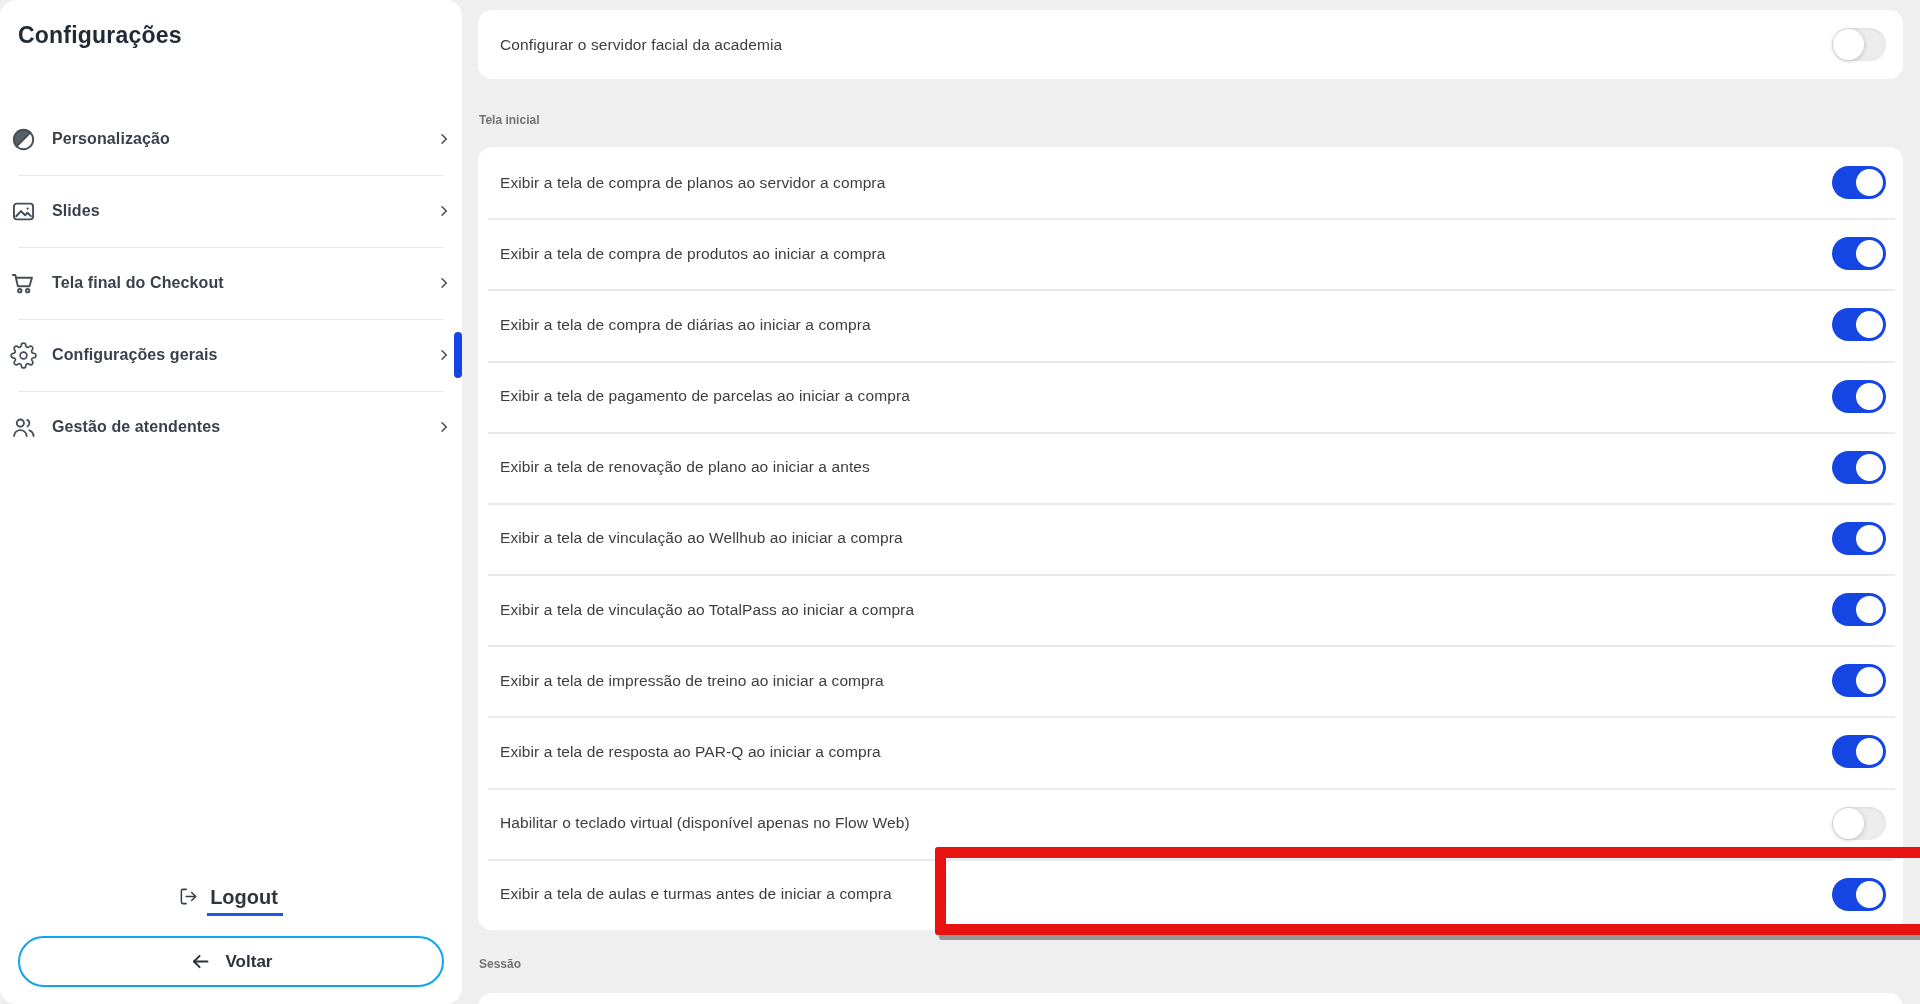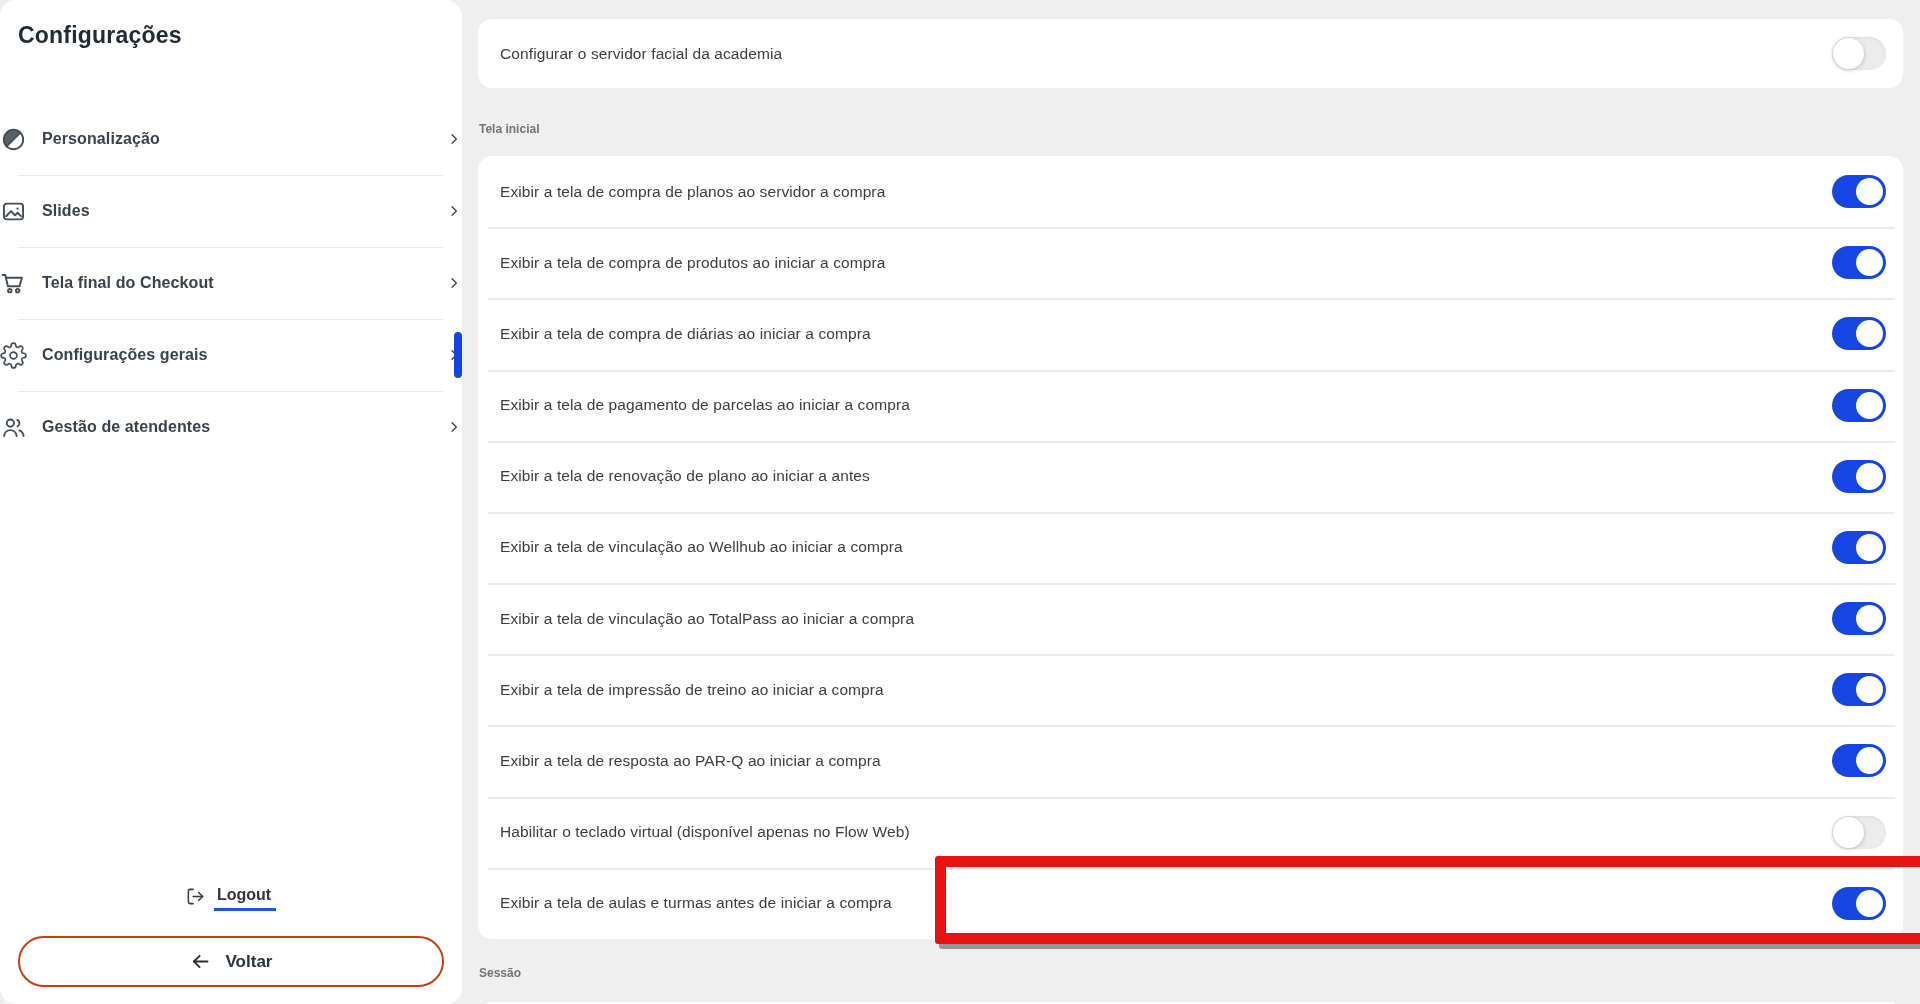--- a/index.html
+++ b/index.html
@@ -11,39 +11,39 @@
   html,body{width:1920px; height:1004px;}
   body{
     background:var(--bg);
     font-family:"Liberation Sans", sans-serif;
     position:relative; overflow:hidden;
   }
   
   .sidebar{position:absolute; left:0; top:0; width:462px; height:1004px; background:var(--card);border-radius:16px;}
   .sidebar-title{position:absolute; left:18px; top:22px; font-size:23px; font-weight:bold; color:var(--title); letter-spacing:.2px;}
   .menu{position:absolute; top:103px; left:0; right:0;}
-  .menu-item{height:72px; display:flex; align-items:center; padding:0 0; position:relative; cursor:pointer; background:transparent;}
+  .menu-item{height:72px; display:flex; align-items:center; padding:0 10px; position:relative; cursor:pointer; background:transparent;}
   .menu-item.has-divider::before{content:""; position:absolute; top:0; left:18px; right:18px; height:1px; background:#e8e9ea;}
   .menu-icon{width:27px; height:27px; margin-right:15px; color:#454e57; display:flex; align-items:center; justify-content:center; flex-shrink:0;}
   .menu-icon svg{width:100%; height:100%;}
   .menu-label{flex:1; font-size:16px; font-weight:bold; color:var(--sidebar-text); letter-spacing:.1px;}
   .menu-chevron{width:16px; height:16px; color:#3c444d; display:flex; align-items:center;}
   .menu-chevron svg{width:100%; height:100%;}
   .active-indicator{position:absolute; right:0; top:50%; transform:translateY(-50%); width:8px; height:46px; border-radius:5px; background:var(--accent);}
   .logout{position:absolute; top:886px; left:0; width:462px; display:flex; justify-content:center; align-items:flex-start; gap:9px; cursor:pointer; background:transparent; border:none;}
   .logout-icon{width:19px; height:19px; color:#343c44; margin-top:1px;}
   .logout-icon svg{width:100%; height:100%;}
-  .logout-label{font-size:16px; font-weight:bold; color:#2e363e; border-bottom:3px solid var(--link); padding:0 5px 4px 3px;}
+  .logout-label{font-size:20px; font-weight:bold; color:#2e363e; border-bottom:3px solid var(--link); padding:0 5px 4px 3px;}
   .back-button{position:absolute; left:18px; top:936px; width:426px; height:51px; background:var(--card);
-    border:2px solid #c2410c; border-radius:26px; display:flex; align-items:center; justify-content:center; gap:15px;
+    border:2px solid #0ea5e9; border-radius:26px; display:flex; align-items:center; justify-content:center; gap:15px;
     font-family:"Liberation Sans", sans-serif; font-size:17px; font-weight:bold; color:#2b333b; cursor:pointer;}
   .back-arrow{width:21px; height:21px; color:#2b3136; display:flex;}
   .back-arrow svg{width:100%; height:100%;}
   
-  .main{position:absolute; left:462px; top:0; right:0; bottom:0;margin-top:9px;}
+  .main{position:absolute; left:462px; top:0; right:0; bottom:0;}
   .card{position:absolute; left:16px; width:1425px; background:var(--card); border-radius:14px;}
   .card-top{top:10px; height:69px;}
   .card-main{top:147px; height:783px;}
   .card-bottom{top:993px; height:40px; border-radius:14px;}
   .section-header{position:absolute; left:17px; font-size:12px; font-weight:bold; color:#737373;}
   .hdr-tela-inicial{top:113px;}
   .hdr-sessao{top:957px;}
   .row{height:71.18px; display:flex; align-items:center; padding:0 17px 0 22px; position:relative;}
   .card-top .row{height:100%;}
   .row.has-divider::before{content:""; position:absolute; top:0; left:10px; right:8px; height:2px; background:var(--divider);}

